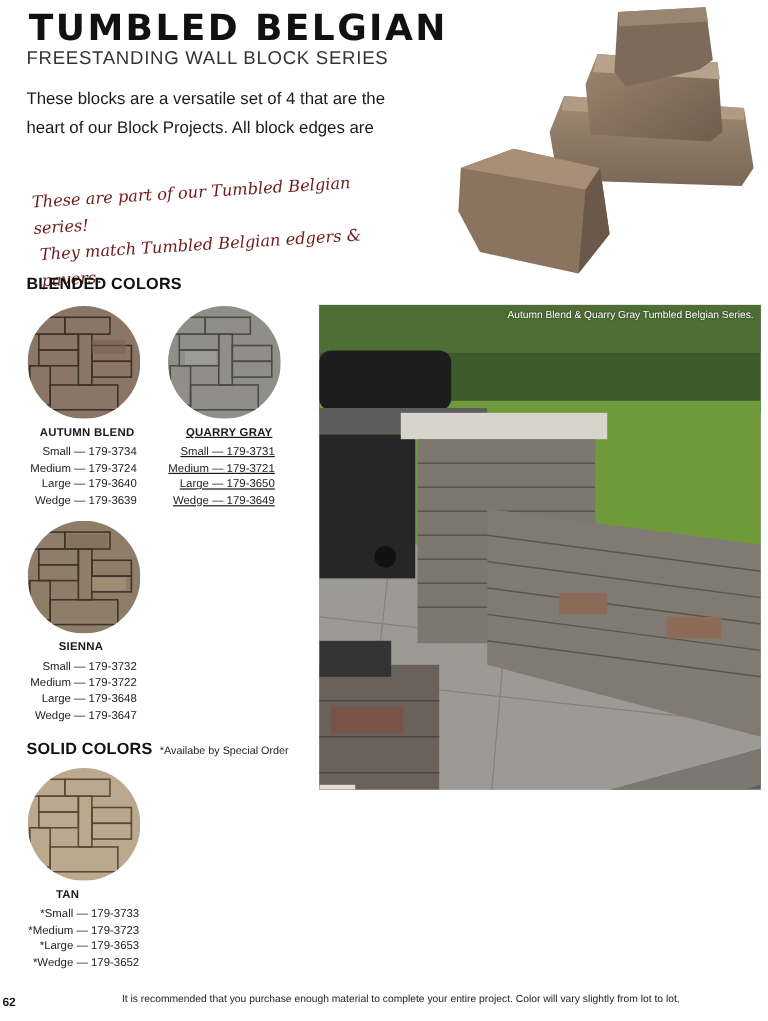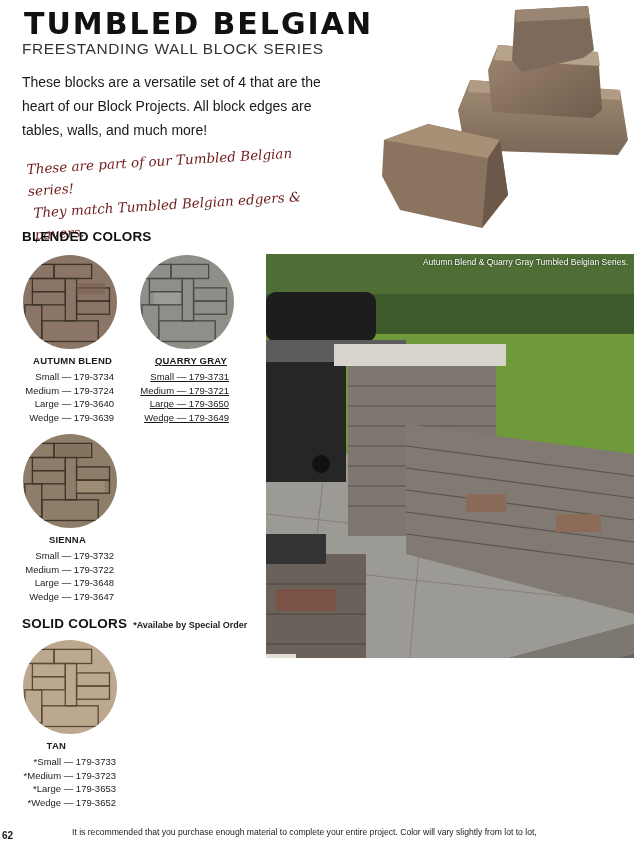--- a/index.html
+++ b/index.html
@@ -3,43 +3,42 @@
 <meta charset="utf-8">
 <style>
   html,body{margin:0;padding:0;background:#fff;}
   body{width:640px;height:851px;position:relative;overflow:hidden;font-family:"Liberation Sans",sans-serif;color:#1a1a1a;}
   .title{position:absolute;left:22px;top:4px;font-family:"DejaVu Sans",sans-serif;font-weight:bold;font-size:30px;letter-spacing:2px;color:#111;margin:2px;}
   .subtitle{position:absolute;left:22px;top:40px;font-size:15.5px;letter-spacing:.6px;color:#333;}
   .intro{position:absolute;left:22px;top:70px;width:300px;font-size:14px;line-height:24px;color:#1a1a1a;}
   .handwritten{position:absolute;left:26px;top:158px;width:300px;font-family:"DejaVu Serif",serif;font-style:italic;font-size:13.5px;line-height:22px;color:#6e1a1a;transform:rotate(-3.5deg);transform-origin:left top;}
   .handwritten div:nth-child(2){padding-left:4px;}
   .section-h{position:absolute;left:22px;font-size:13.5px;font-weight:bold;letter-spacing:.2px;color:#111;}
-  .section-note{font-weight:bold;font-size:9px;margin-left:6px;color:#222;letter-spacing:0;}
+  .section-note{font-weight:normal;font-size:9px;margin-left:6px;color:#222;letter-spacing:0;}
   .swatch{position:absolute;width:94px;height:94px;border-radius:50%;overflow:hidden;}
   .swatch svg{width:100%;height:100%;display:block;}
   .color-block{position:absolute;width:130px;font-size:9.5px;}
   .color-name{font-weight:bold;font-size:9.5px;margin-bottom:4px;letter-spacing:.2px;}
   .sku{line-height:13.6px;text-align:right;color:#222;}
   .hero{position:absolute;left:370px;top:0;width:270px;height:230px;}
   .photo{position:absolute;left:266px;top:254px;width:368px;height:404px;overflow:hidden;background:#8a8a80;}
   .photo svg{display:block;}
   .caption{position:absolute;right:6px;top:3px;font-size:8.5px;color:#fff;text-shadow:0 0 2px rgba(0,0,0,.6);}
   .page-num{position:absolute;left:2px;top:830px;font-size:10px;font-weight:bold;}
-  .disclaimer{position:absolute;left:72px;top:826px;width:560px;font-size:8.6px;line-height:12px;color:#222;}
+  .disclaimer{position:absolute;left:54px;top:826px;width:560px;text-align:center;font-size:8.6px;line-height:12px;color:#222;}
 </style>
 </head>
 <body>
 
 <h1 class="title">TUMBLED BELGIAN</h1>
 <div class="subtitle">FREESTANDING WALL BLOCK SERIES</div>
 
 <div class="intro">
   <div>These blocks are a versatile set of 4 that are the</div>
   <div>heart of our Block Projects. All block edges are</div>
-  <div>tables, walls, and much more!</div>
 </div>
 
 <div class="handwritten">
   <div>These are part of our Tumbled Belgian series!</div>
   <div>They match Tumbled Belgian edgers &amp; pavers.</div>
 </div>
 
 <div class="hero">
   <svg width="270" height="230" viewBox="0 0 270 230">
     <defs>

